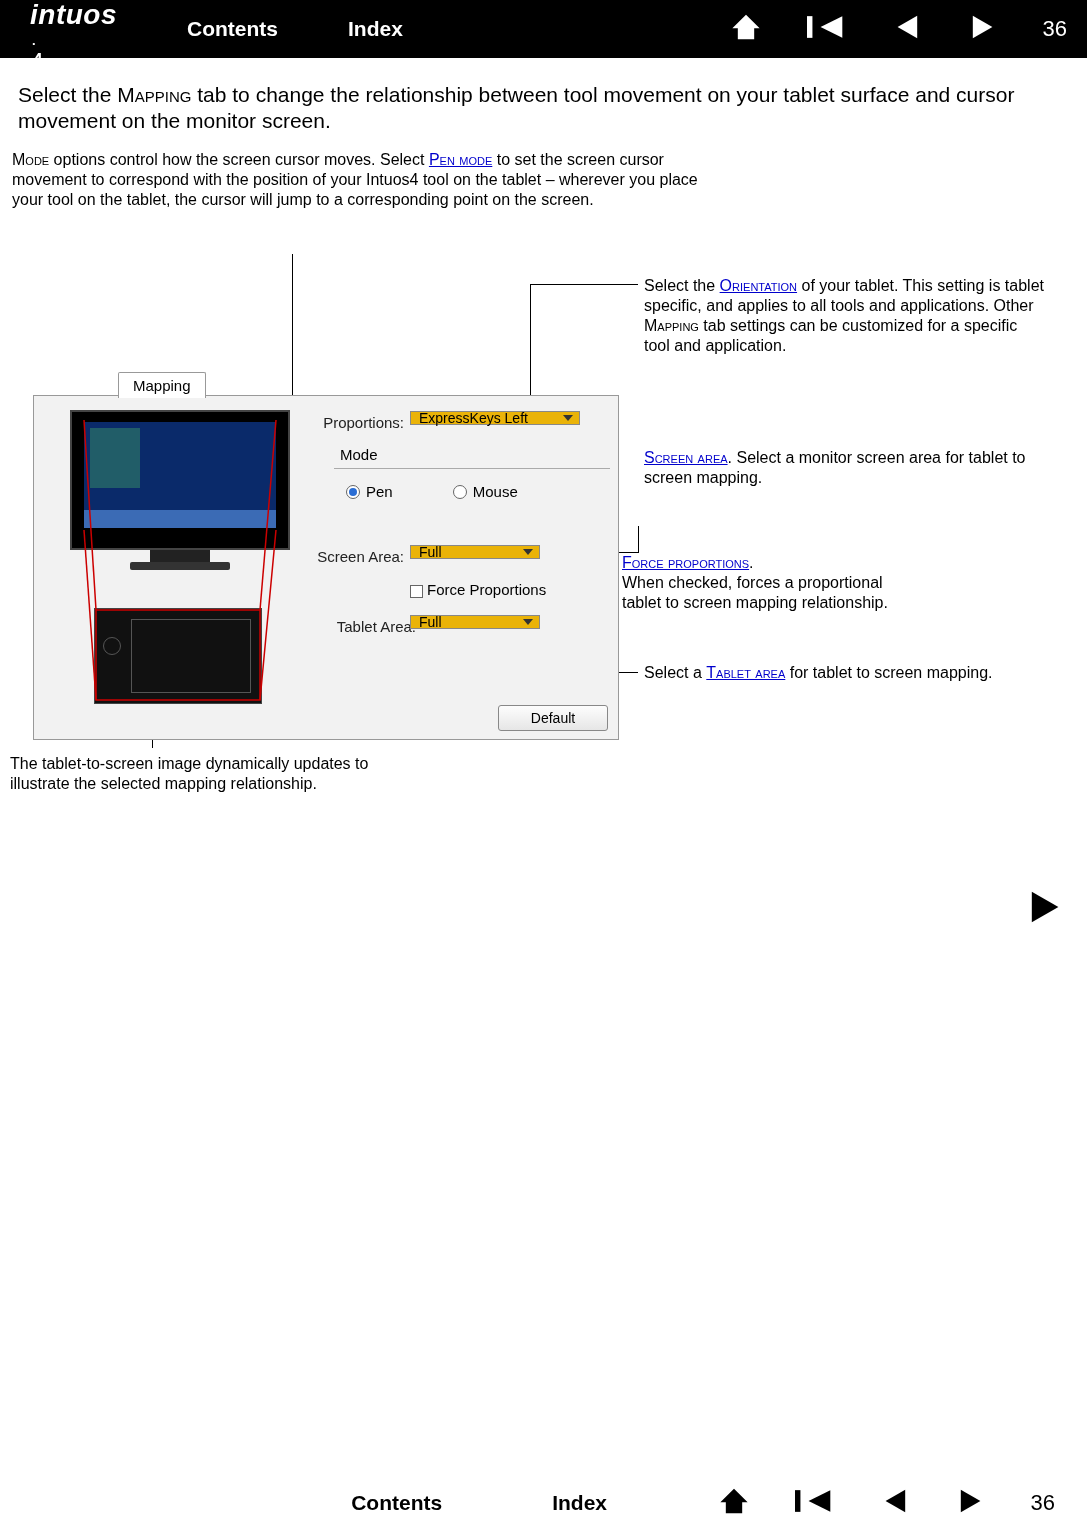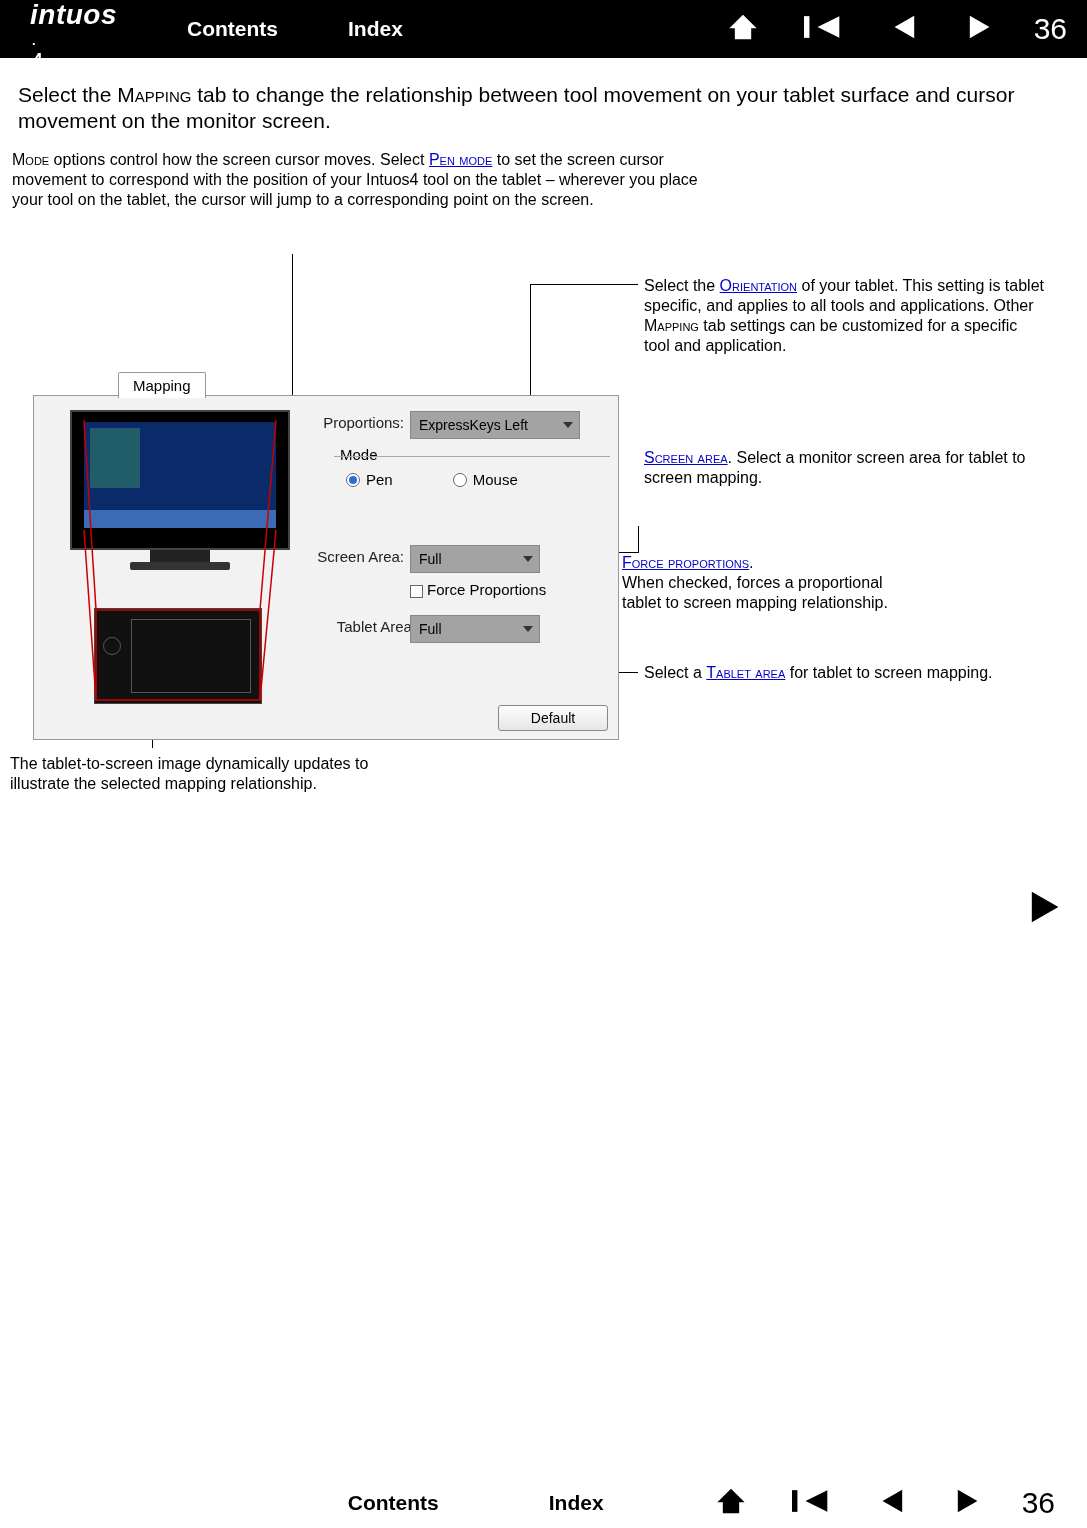--- a/index.html
+++ b/index.html
@@ -55,21 +55,21 @@
   .nav-link {
     font-weight: bold;
     font-size: 21px;
     margin-left: 70px;
     cursor: pointer;
   }
   .nav-spacer { flex: 1; }
   .nav-icons { display: flex; align-items: center; gap: 44px; }
   .nav-icons svg { fill: #fff; }
   .nav-bottom-icons svg { fill: #000; }
-  .page-num { font-size: 30px; margin-left: 36px; min-width: 30px; text-align: right;}
+  .page-num { font-size: 22px; margin-left: 36px; min-width: 30px; text-align: right;}
   .nav-bottom-link { font-weight: bold; font-size: 21px; margin-right: 110px; cursor: pointer; }
 
   .content {
     padding: 24px 18px 0 18px;
     position: relative;
   }
   h1 {
     font-size: 29px;
     font-weight: bold;
     margin-bottom: 4px;
@@ -136,25 +136,25 @@
     border:1px solid #555;
   }
   .tablet-block::after{
     content:""; position:absolute; left:8px; top:28px; width:16px; height:16px;
     border:1px solid #555; border-radius:50%;
   }
 
   .panel-label { position: absolute; font-size: 15px; color: #222; text-align: right; }
   .dropdown {
     display: inline-flex; align-items: center; justify-content: space-between;
-    background: #a3a3a3; border: 1px solid #888; font-size: 14px;
-    height: 28px; padding: 0 6px 0 8px;
+    background: #eab308; border: 1px solid #888; font-size: 14px;
+    height: 14px; padding: 0 6px 0 8px;
   }
   .dropdown svg { fill: #333; }
-  .mode-box { position: absolute; left: 300px; top: 60px; width: 276px; border-top:1px solid #aaa; padding-top:14px;}
+  .mode-box { position: absolute; left: 300px; top: 72px; width: 276px; border-top:1px solid #aaa; padding-top:14px;}
   .mode-title { position:absolute; left:304px; top:50px; font-size:15px; background:#f2f2f2; padding:0 2px;}
   .radio-row { display:flex; gap:60px; padding-left:12px; align-items:center;}
   .radio { display:flex; align-items:center; gap:6px; font-size:15px;}
   .radio-dot { width:14px; height:14px; border-radius:50%; background:#fff; border:1px solid #666; display:inline-flex; align-items:center; justify-content:center;}
   .radio-dot.sel::after{content:""; width:8px; height:8px; border-radius:50%; background:#2a6dd4;}
   .checkbox { width:13px; height:13px; background:#fff; border:1px solid #666; display:inline-block; vertical-align:middle; margin-right:4px;}
   .btn {
     position:absolute; right:10px; bottom:8px; width:110px; height:26px;
     background:linear-gradient(#fdfdfd,#e6e6e6); border:1px solid #888; border-radius:3px;
     font-size:14px; display:flex; align-items:center; justify-content:center;

